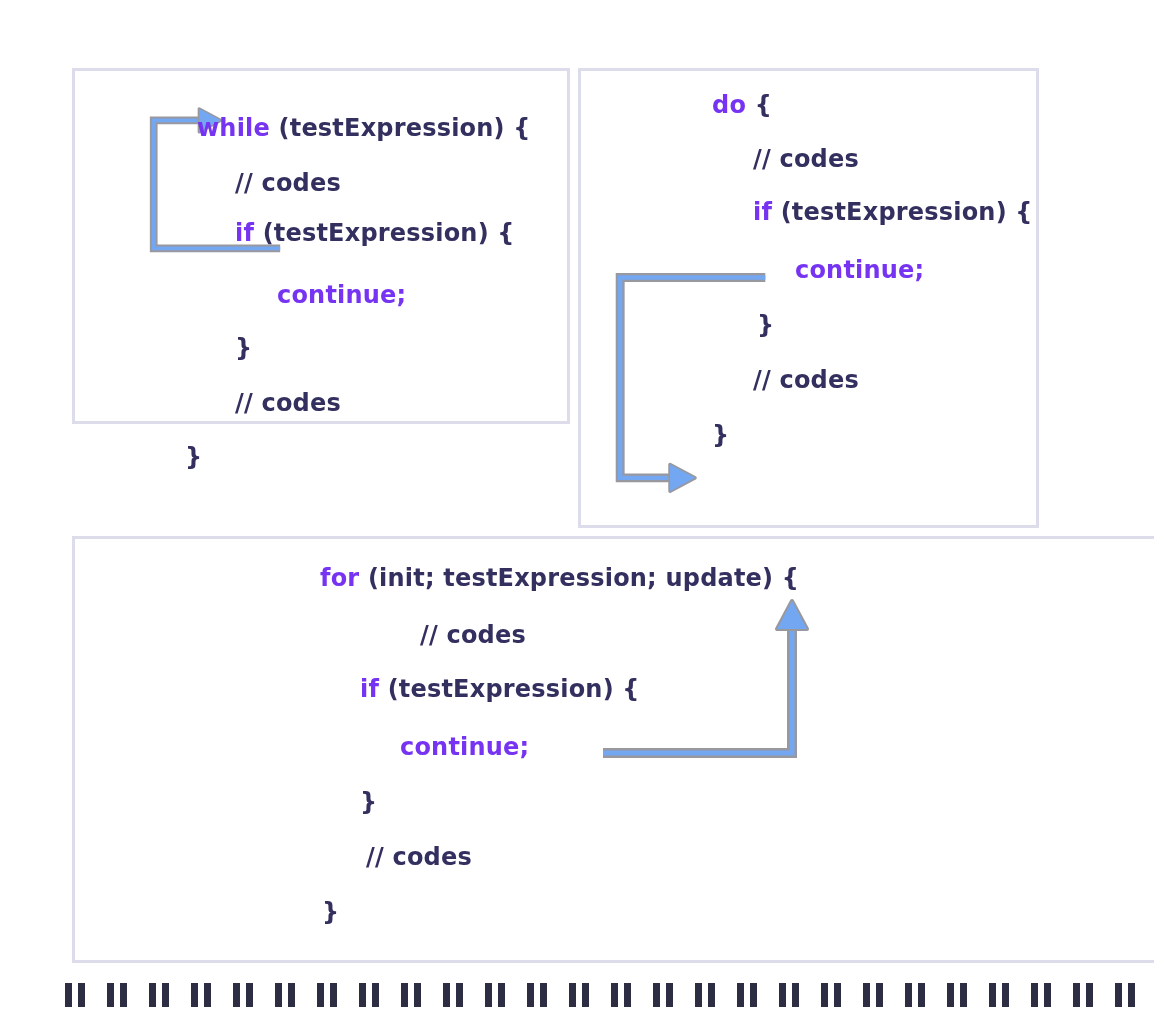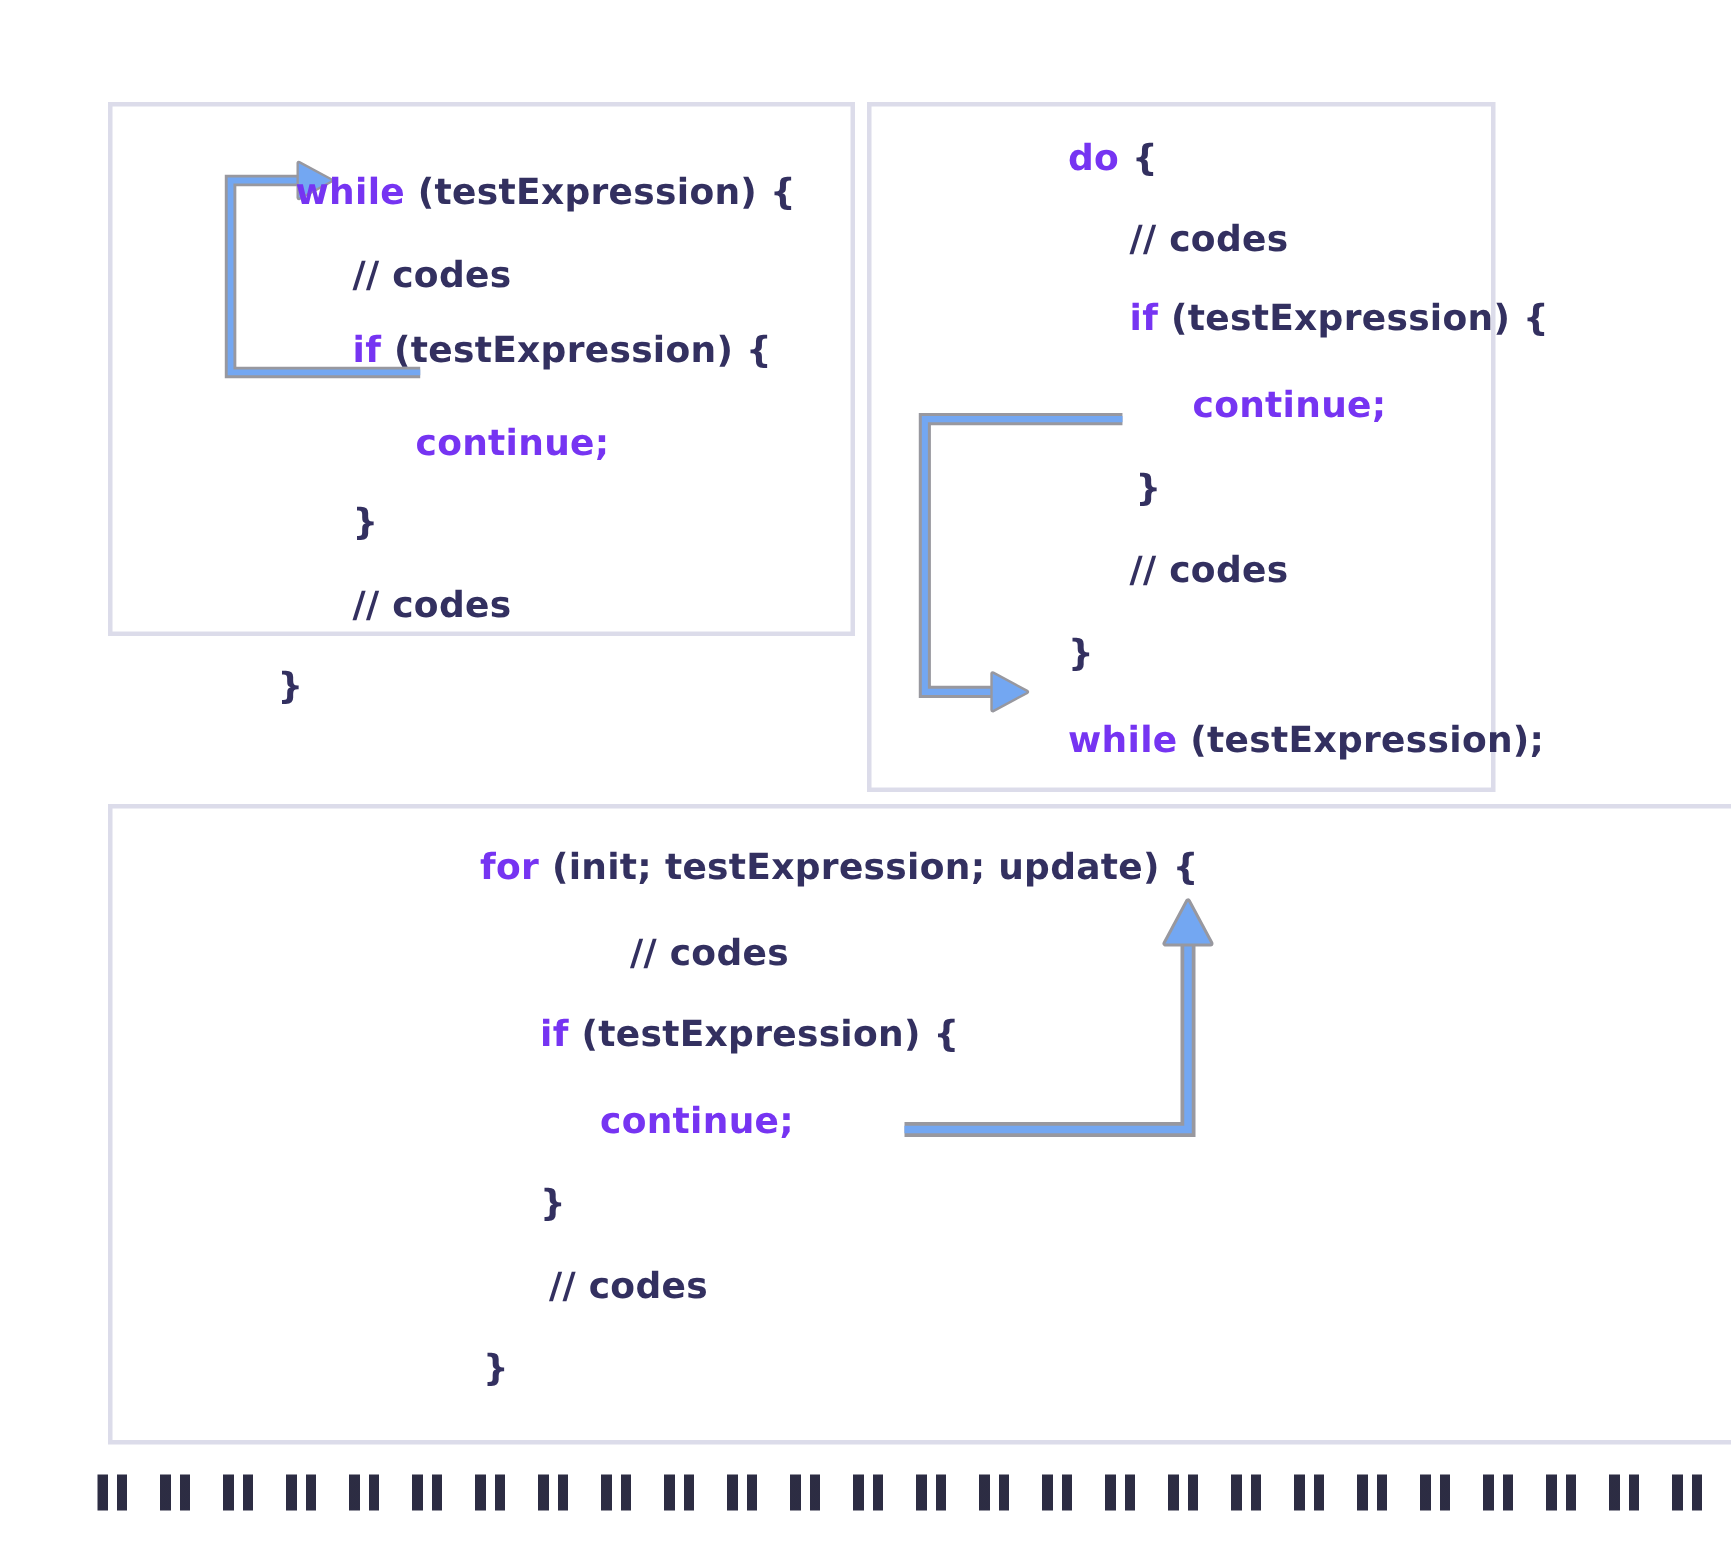--- a/index.html
+++ b/index.html
@@ -15,21 +15,21 @@
     width:1154px;height:1030px;position:relative;background:#ffffff;
     font-family:"DejaVu Sans","Liberation Sans",sans-serif;
     overflow:hidden;
   }
   .panel{
     position:absolute;background:#ffffff;
     border:3px solid var(--panel-border);
     box-sizing:border-box;
   }
   #panel-while{left:72px;top:68px;width:498px;height:356px;}
-  #panel-dowhile{left:578px;top:68px;width:419px;height:460px;}
+  #panel-dowhile{left:578px;top:68px;width:461px;height:460px;}
   #panel-for{left:72px;top:536px;width:1112px;height:427px;padding-left:24px;}
 
   .line{
     position:absolute;font-size:24px;font-weight:700;line-height:1.2;
     color:var(--code);white-space:pre;letter-spacing:0.2px;
   }
   .kw{color:var(--keyword);}
 
   .arrow{position:absolute;left:0;top:0;width:100%;height:100%;pointer-events:none;}
   .arrow .outline{fill:none;stroke:var(--arrow-outline);stroke-width:10;stroke-linejoin:miter;}
@@ -100,21 +100,20 @@
       <path class="stroke" d="M207,204 L44,204 L44,429 L100,429"></path>
       <polygon class="head" points="100,414 100,444 128,429"></polygon>
     </svg>
     <div class="line l0"><span class="kw">do</span><span> {</span></div>
     <div class="line l1"><span>// codes</span></div>
     <div class="line l2"><span class="kw">if</span><span> (testExpression) {</span></div>
     <div class="line l3"><span class="kw">continue;</span></div>
     <div class="line l4"><span>}</span></div>
     <div class="line l5"><span>// codes</span></div>
     <div class="line l6"><span>}</span></div>
-    <div class="line l7"><span class="kw">while</span><span> (testExpression);</span></div>
   </div>
 
   <div class="panel" id="panel-for">
     <svg class="arrow" viewBox="0 0 1012 421">
       <path class="outline" d="M481,214 L670,214 L670,90"></path>
       <path class="stroke" d="M481,214 L670,214 L670,90"></path>
       <polygon class="head" points="655,90 685,90 670,62"></polygon>
     </svg>
     <div class="line l0"><span class="kw">for</span><span> (init; testExpression; update) {</span></div>
     <div class="line l1"><span>// codes</span></div>

